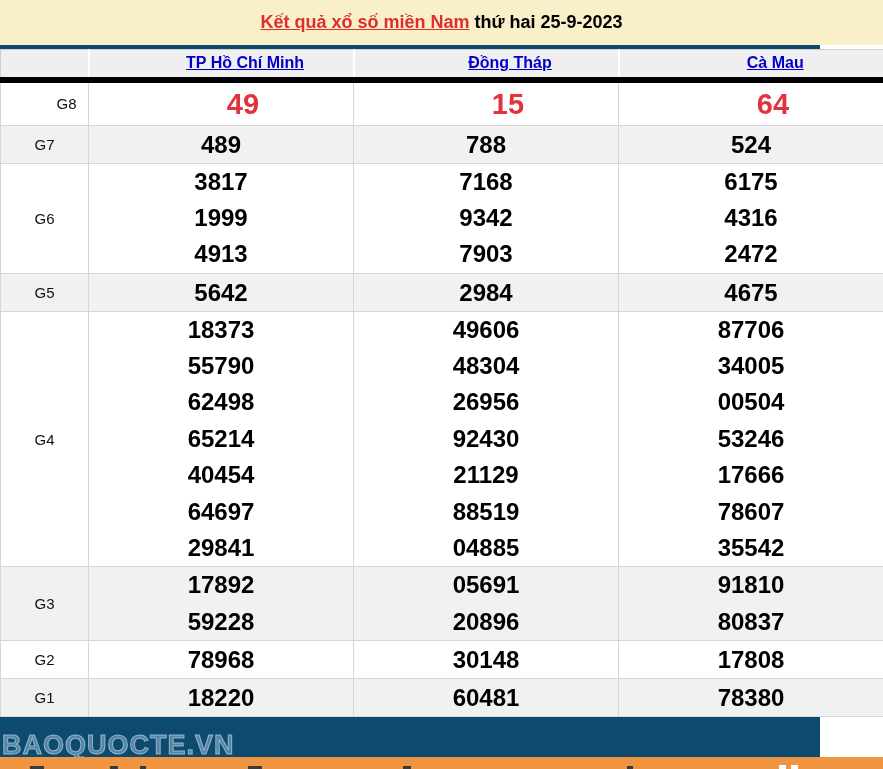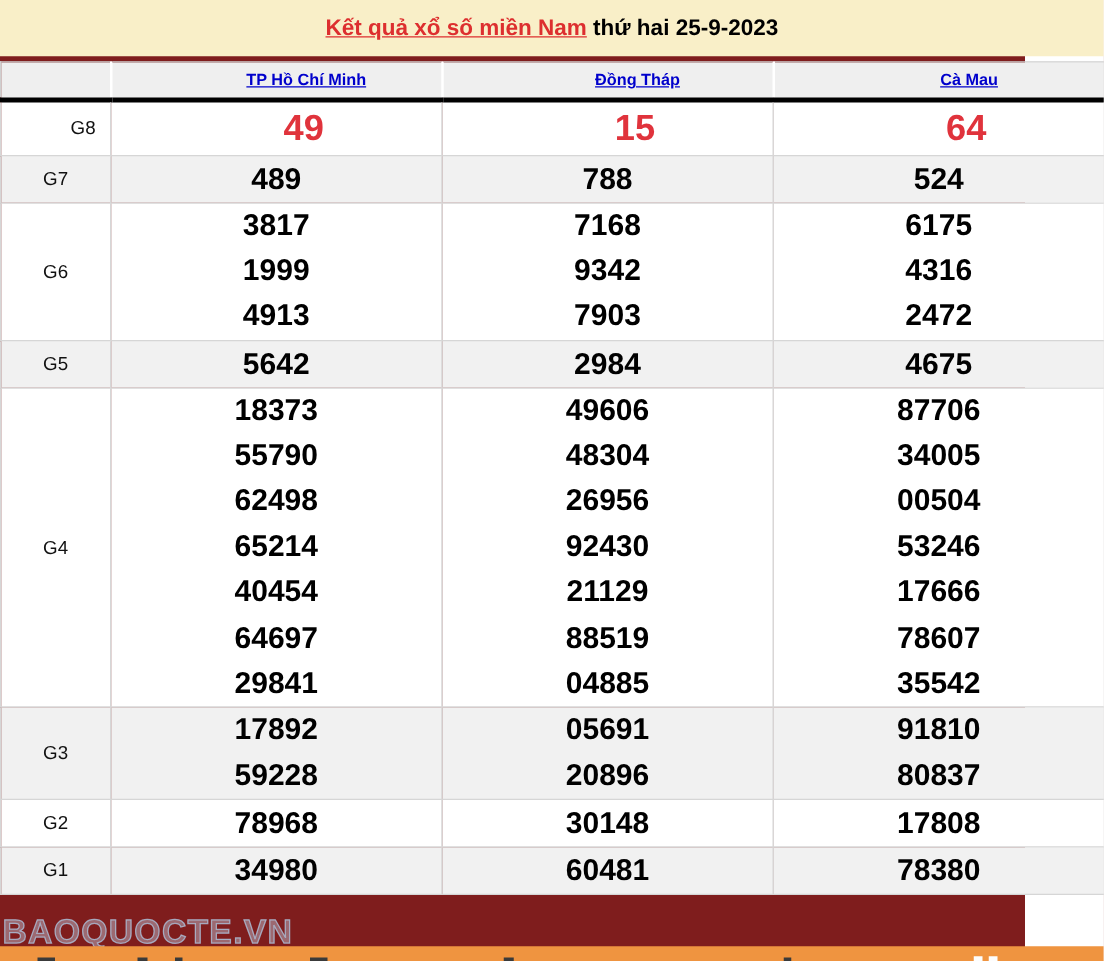--- a/index.html
+++ b/index.html
@@ -1,31 +1,31 @@
 <!DOCTYPE html>
 <html><head>
 <meta charset="utf-8">
 <style>
   * { margin:0; padding:0; box-sizing:border-box; }
   html,body { width:883px; height:769px; background:#fff; overflow:hidden;
               font-family:"Liberation Sans", sans-serif; }
-  .page { position:relative; width:820px; height:769px; background:#7f1d1d; }
+  .page { position:relative; width:820px; height:769px; background:#0c4a6e; }
 
   
   .title-bar { width:883px; height:45px; background:#f9efc8; text-align:center;
                line-height:45px; font-size:18px; font-weight:bold; color:#000; }
   .title-link { color:#dd2f2f; text-decoration:underline; cursor:pointer; }
 
   
   table { width:883px; border-collapse:collapse; table-layout:fixed; margin-top:4px; }
   col.c-label { width:88px; }
   col.c-prov  { width:265px; }
   th { height:30px; background:#efefef; border-top:1px solid #cfcfcf;
-       border-bottom:4px solid #000000; border-right:2px solid #fff;
-       font-size:13px;padding-left:48px; }
+       border-bottom:6px solid #000000; border-right:2px solid #fff;
+       font-size:16px;padding-left:48px; }
   th:first-child { border-left:1px solid #cfcfcf; }
   th:last-child  { border-right:1px solid #cfcfcf;margin-left:31px; }
   th a { color:#0000cc; font-weight:bold; text-decoration:underline; cursor:pointer; }
   td { border:1px solid #d6d6d6; text-align:center; vertical-align:middle;
        background:#fff; }
   tr.stripe td { background:#f1f1f1; }
   td.label { font-size:15px; font-weight:normal; color:#111; }
   .num { display:block; height:36.4px; line-height:36.4px; font-size:24px;
          font-weight:bold; color:#000; }
   tr.row-g8 td { height:42px;padding-left:44px; }
@@ -176,21 +176,21 @@
         <td>
             <span class="num">30148</span>
           </td>
         <td>
             <span class="num">17808</span>
           </td>
       </tr>
       <tr class="row-single stripe">
         <td class="label">G1</td>
         <td>
-            <span class="num">34980</span>
+            <span class="num">18220</span>
           </td>
         <td>
             <span class="num">60481</span>
           </td>
         <td>
             <span class="num">78380</span>
           </td>
       </tr>
     </tbody>
   </table>

